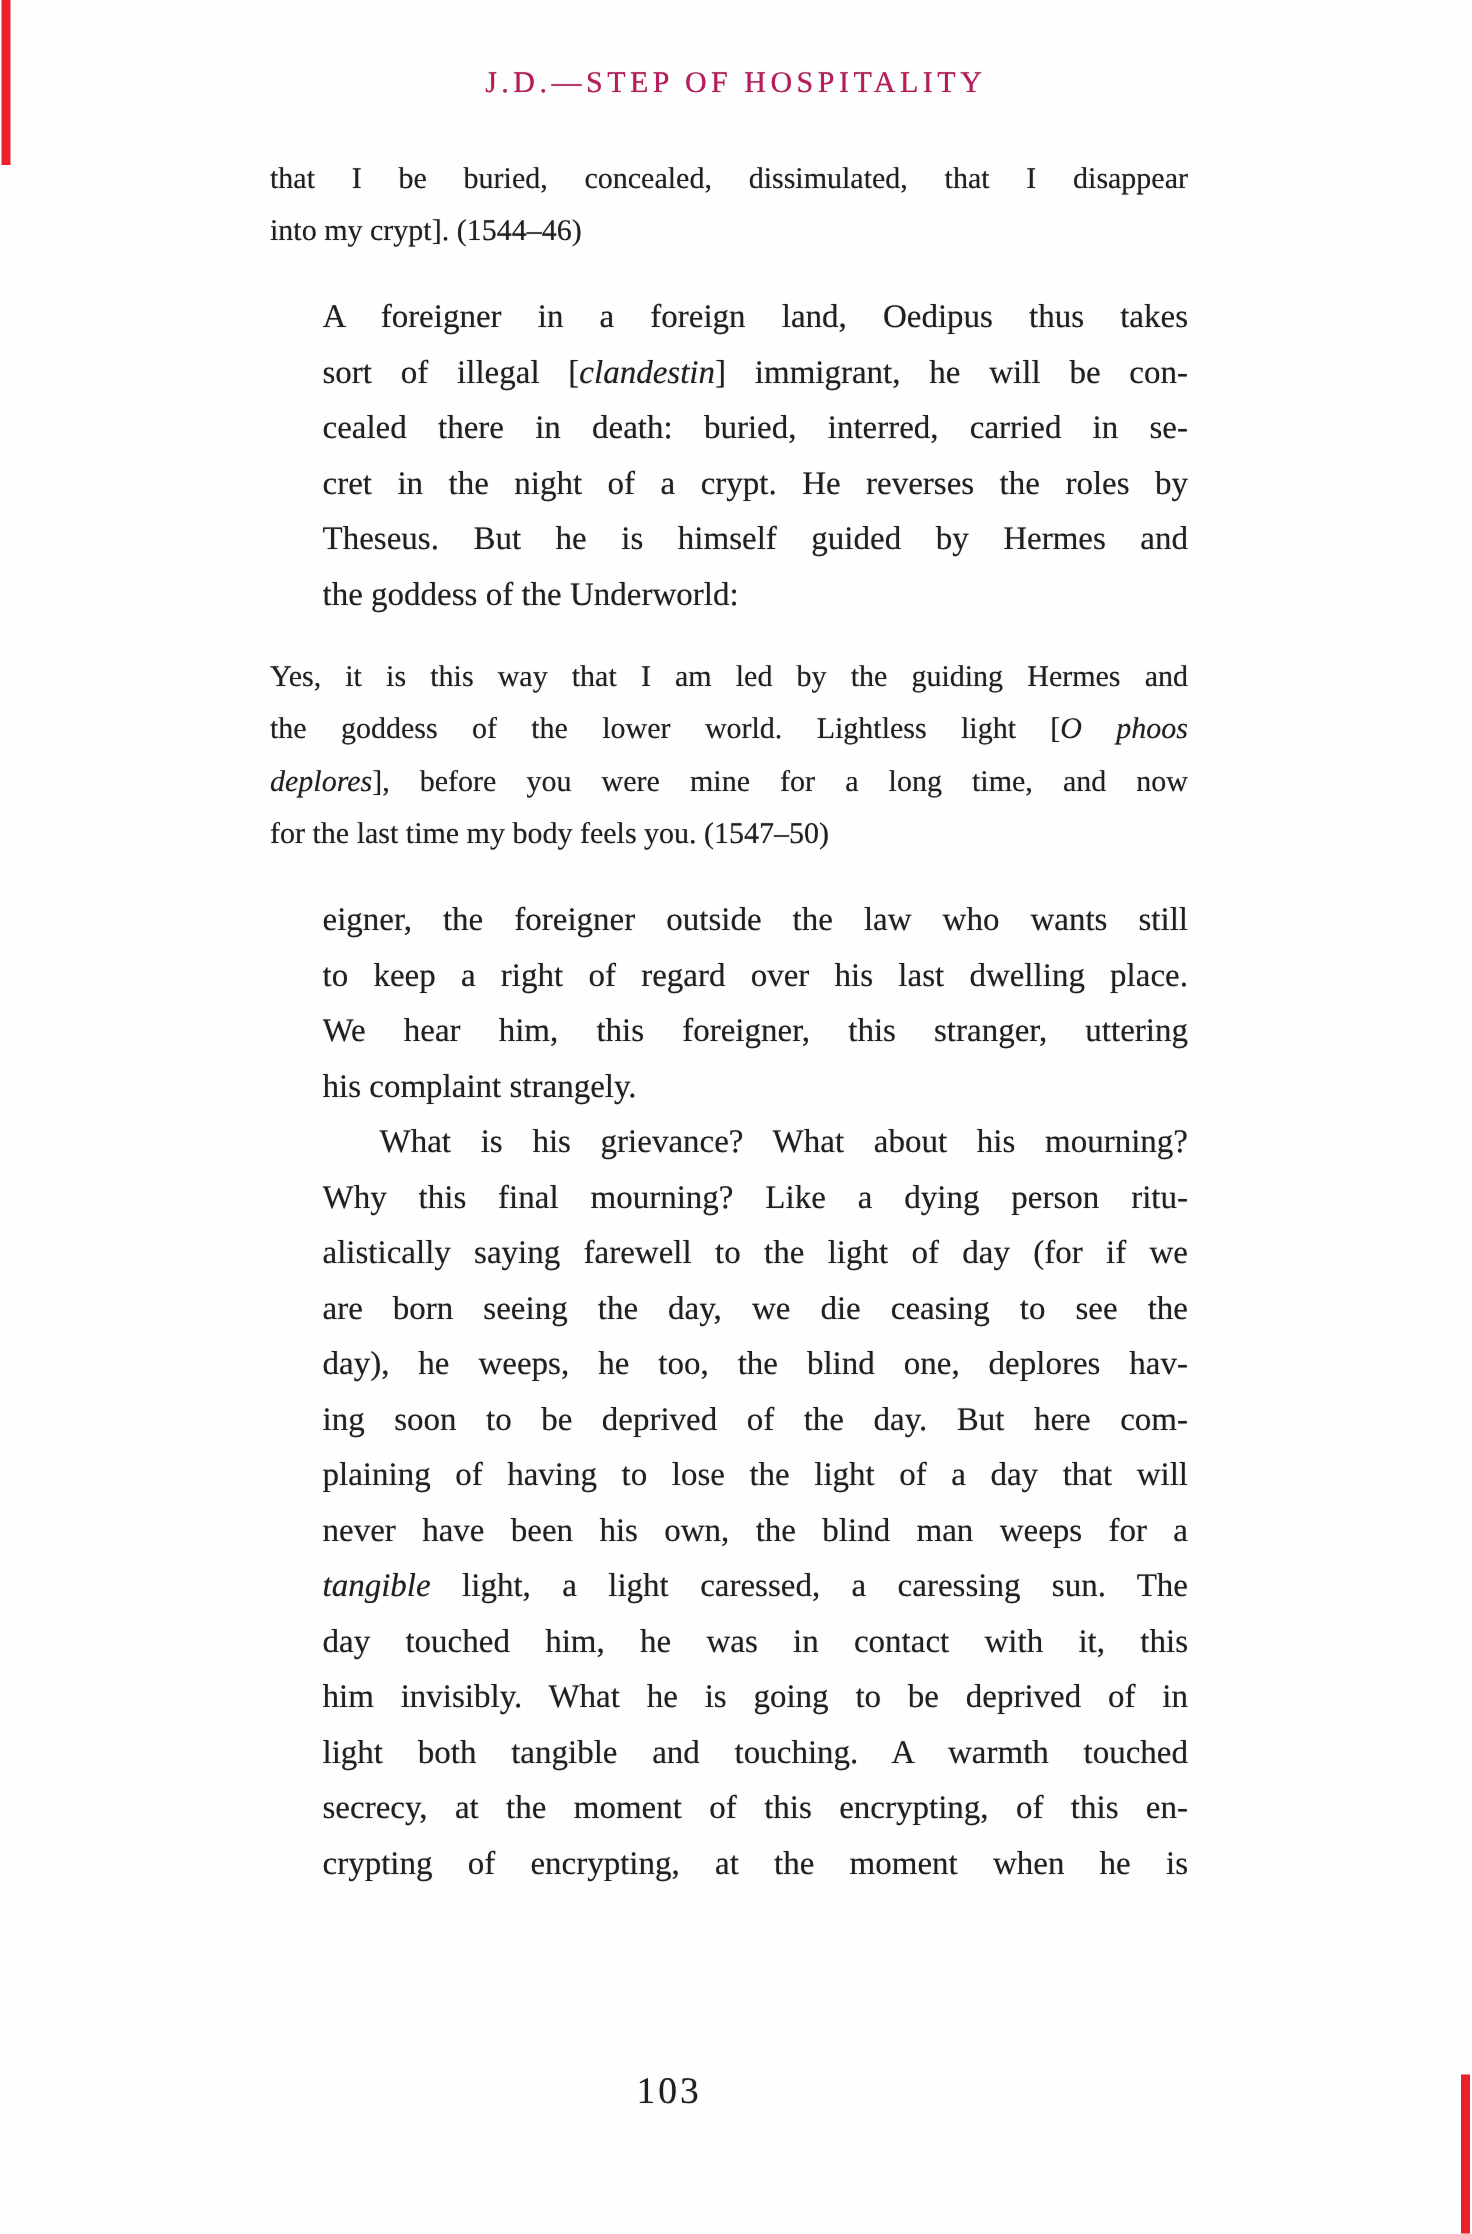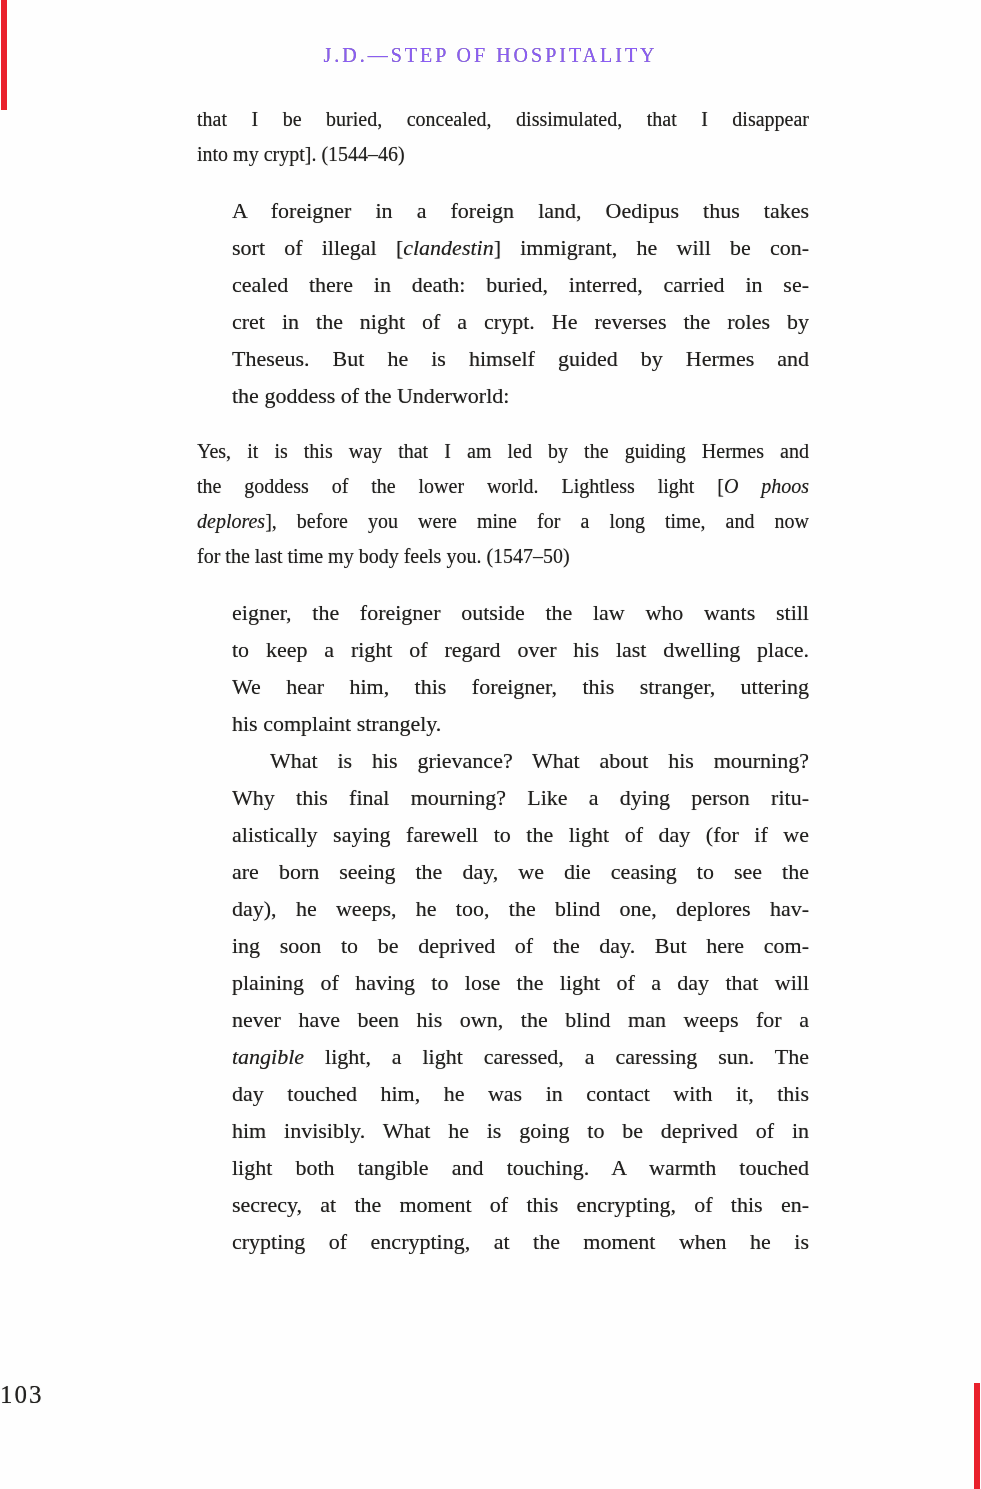--- a/index.html
+++ b/index.html
@@ -21,44 +21,45 @@
   }
   .edge-mark{
     position:absolute;width:6px;background:var(--mark);
   }
   .edge-mark.tl{left:1px;top:0;height:110px;}
   .edge-mark.br{right:1px;bottom:0;height:106px;}
   .running-header{
     position:absolute;top:44px;left:0;width:981px;
     text-align:center;
     font-size:20px;letter-spacing:3px;
-    color:#8b5cf6;
+    color:#be185d;
     text-shadow:0 0 0.6px rgba(33,32,30,.6);
   }
   .text-block{
-    position:absolute;left:197px;top:102px;width:612px;
+    position:absolute;left:180px;top:102px;width:612px;
   }
   .block{margin:0 0 20px 0;}
   .block:last-child{margin-bottom:0;}
   .para{font-size:22px;line-height:37px;}
   .quote{font-size:20px;line-height:35px;}
   .para + .para{margin-top:-20px;} 
   .line{
     text-align:justify;
     text-align-last:justify;
     overflow:hidden;
     text-shadow:0 0 0.7px rgba(33,32,30,.5);
   }
   .para .line{max-height:37px;margin-left:35px;}
   .quote .line{max-height:35px;}
   .line.last{text-align-last:left;}
   .line.indent{text-indent:38px;}
   .it{font-style:italic;}
   .page-number{
     position:absolute;top:1381px;left:0;width:892px;
+    text-align:center;
     font-size:25px;letter-spacing:2px;
     text-shadow:0 0 0.7px rgba(33,32,30,.5);
   }
 </style>
 </head>
 <body>
 
 <div class="page">
   <div class="edge-mark tl"></div>
   <div class="edge-mark br"></div>

